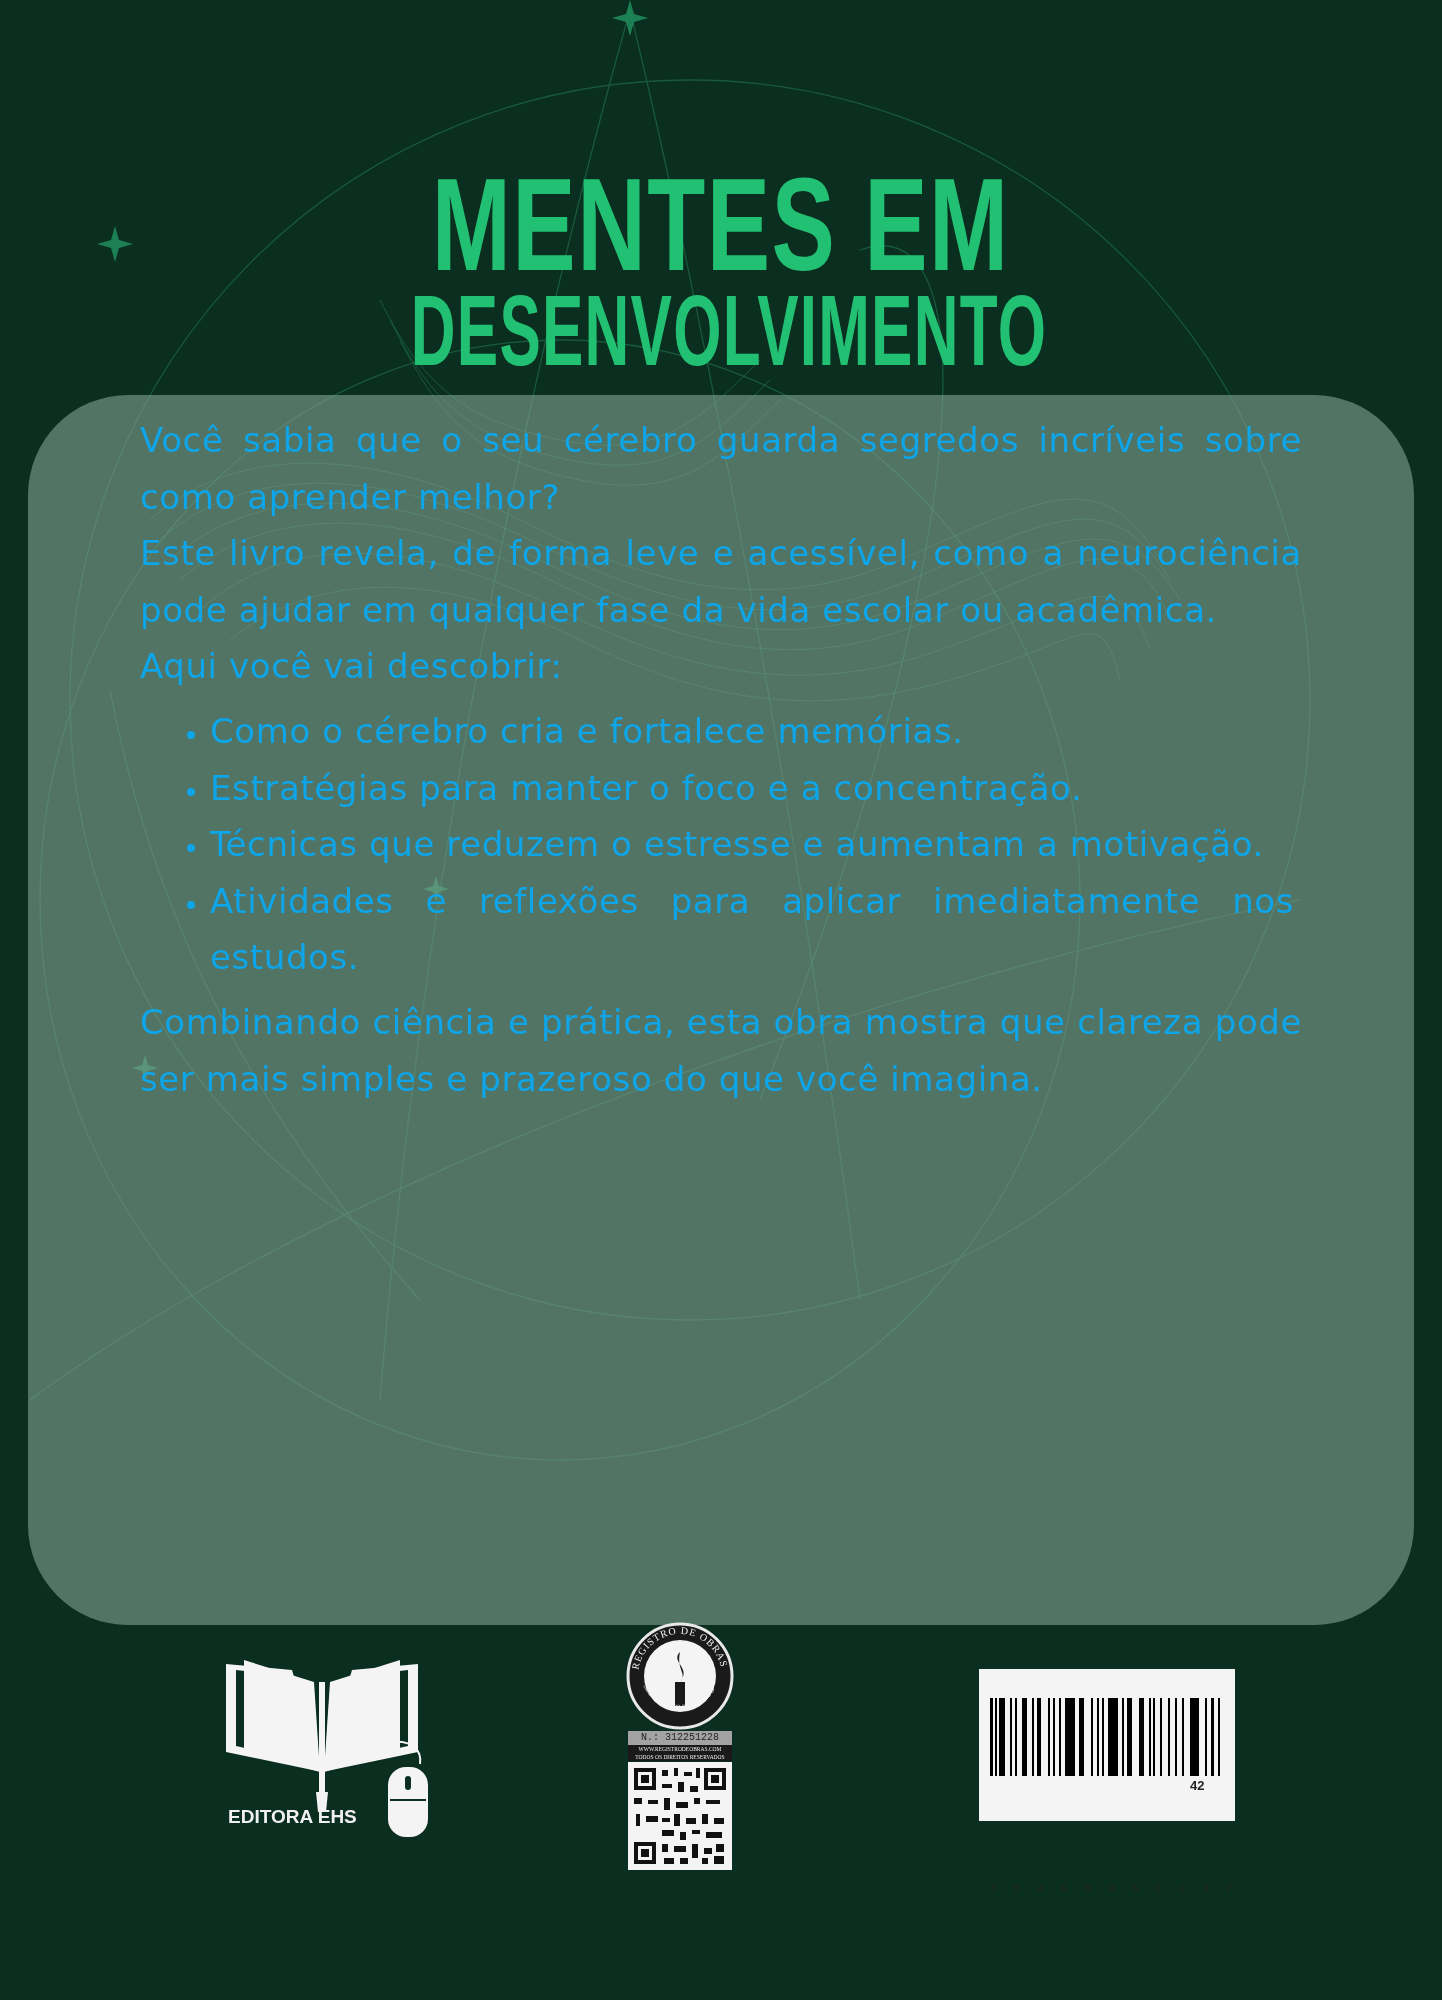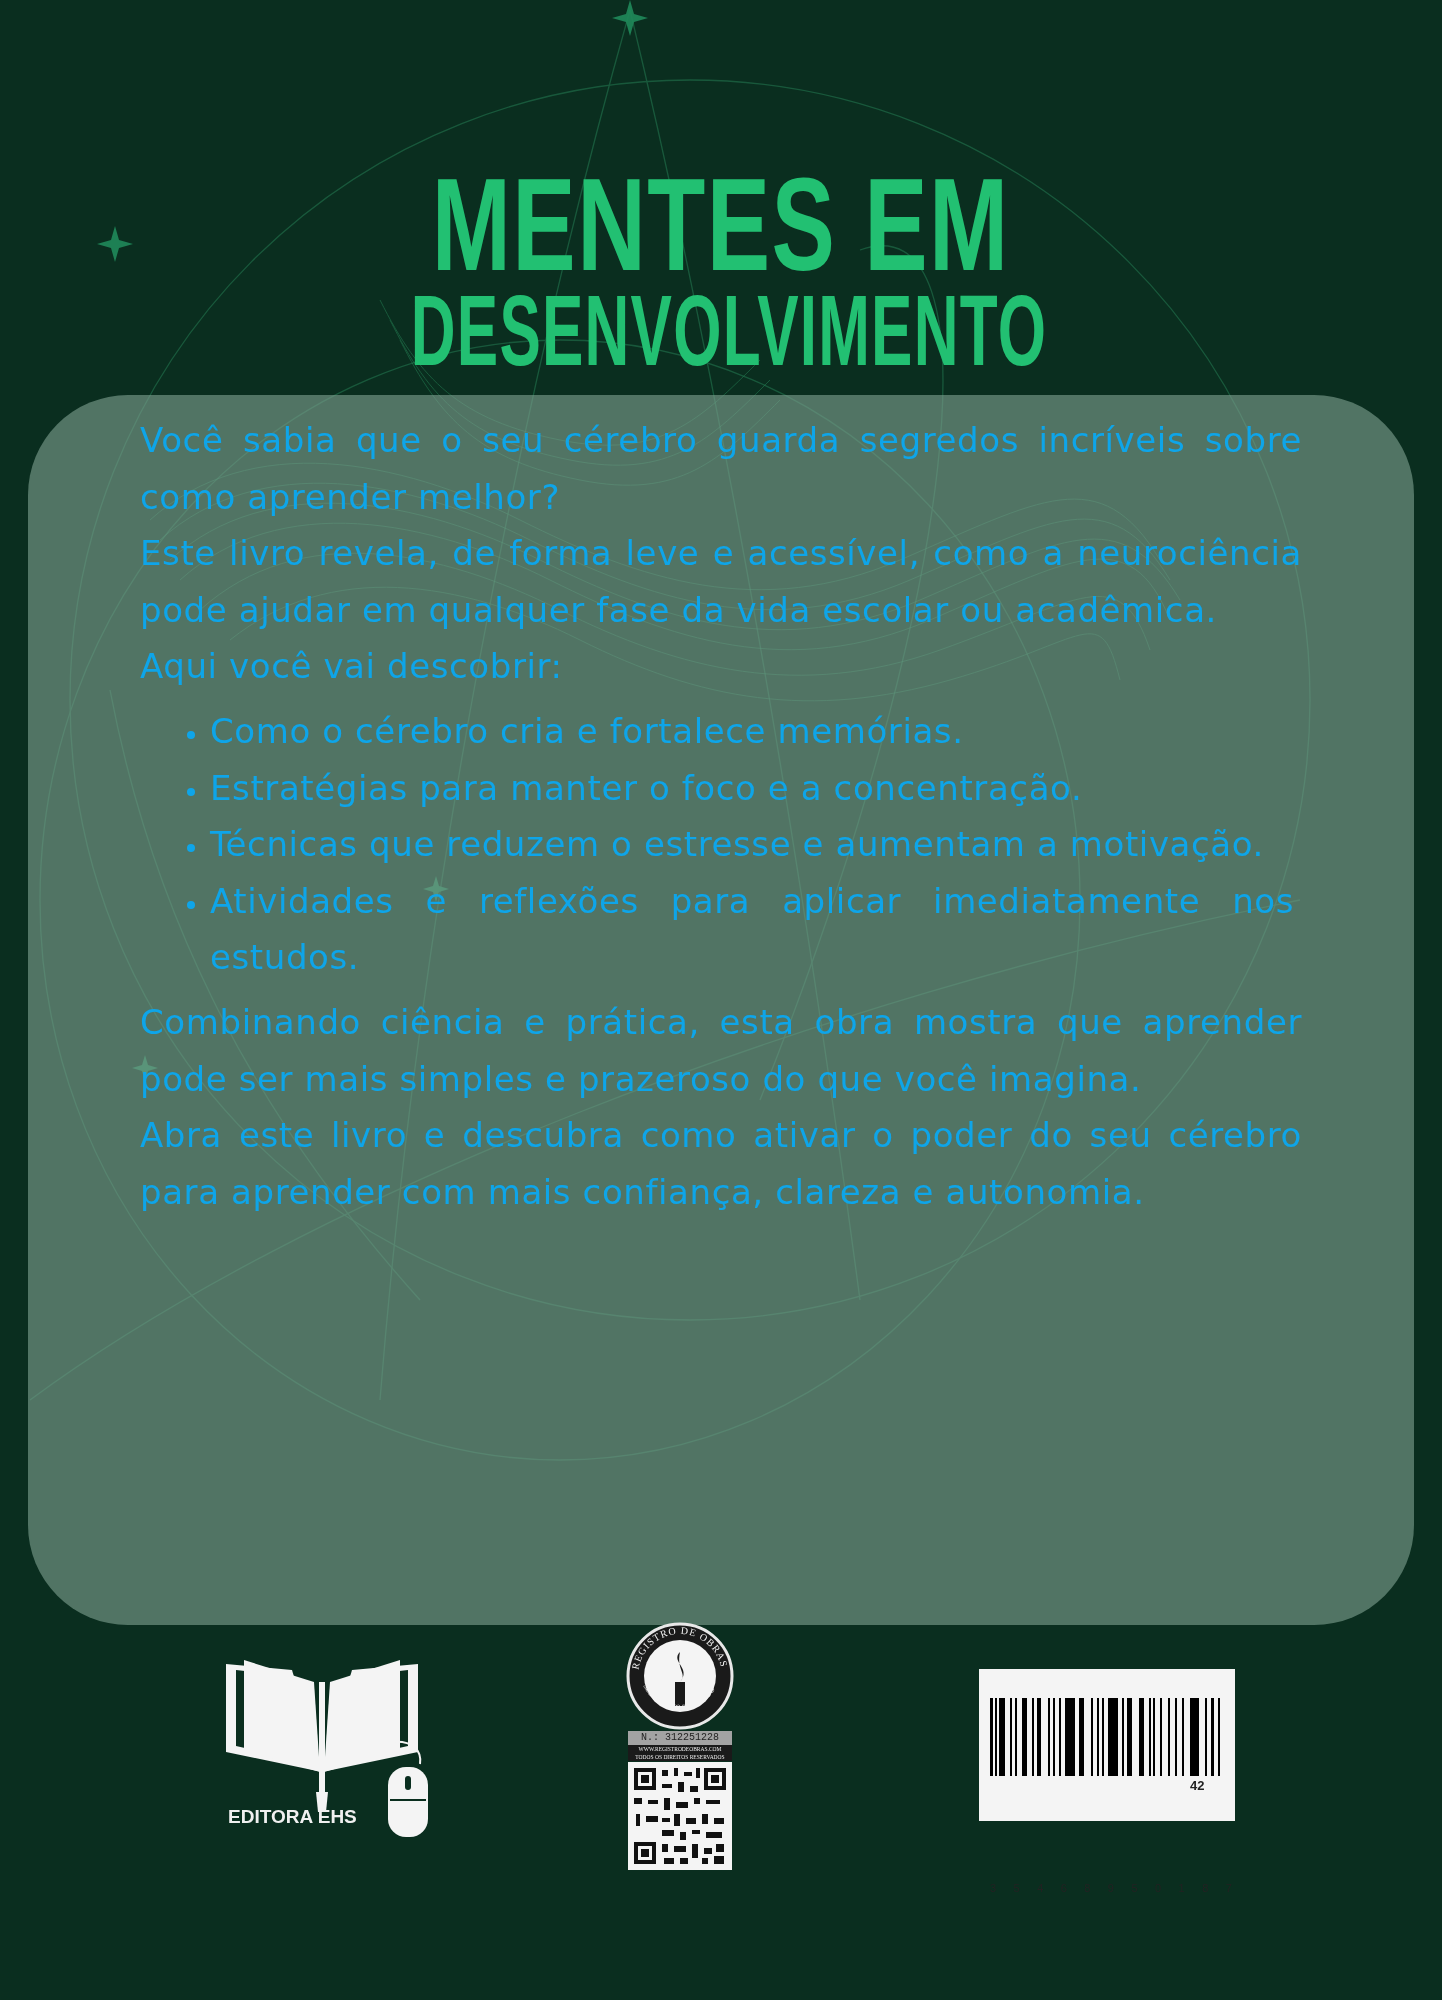--- a/index.html
+++ b/index.html
@@ -101,22 +101,21 @@
 <div class="panel-text">
   <p>Você sabia que o seu cérebro guarda segredos incríveis sobre como aprender melhor?</p>
   <p>Este livro revela, de forma leve e acessível, como a neurociência pode ajudar em qualquer fase da vida escolar ou acadêmica.</p>
   <p>Aqui você vai descobrir:</p>
   <ul>
     <li> Como o cérebro cria e fortalece memórias.</li>
     <li> Estratégias para manter o foco e a concentração.</li>
     <li>Técnicas que reduzem o estresse e aumentam a motivação.</li>
     <li>Atividades e reflexões para aplicar imediatamente nos estudos.</li>
   </ul>
-  <p>Combinando ciência e prática, esta obra mostra que aprender pode ser mais simples e prazeroso do que você imagina.</p>
-  <p>Abra este livro e descubra como ativar o poder do seu cérebro para aprender com mais confiança, clareza e autonomia.</p>
+  <p>Combinando ciência e prática, esta obra mostra que clareza pode ser mais simples e prazeroso do que você imagina.</p>
 </div>
 
 <svg class="logo-ehs" viewBox="0 0 210 190" xmlns="http://www.w3.org/2000/svg">
   <g fill="#f4f4f4">
     <path d="M4 12 L70 18 L100 120 L4 100 Z"></path>
     <path d="M196 12 L130 18 L100 120 L196 100 Z"></path>
   </g>
   <g fill="#0a2e1f">
     <path d="M14 18 L66 24 L96 112 L14 94 Z"></path>
     <path d="M186 18 L134 24 L104 112 L186 94 Z"></path>

